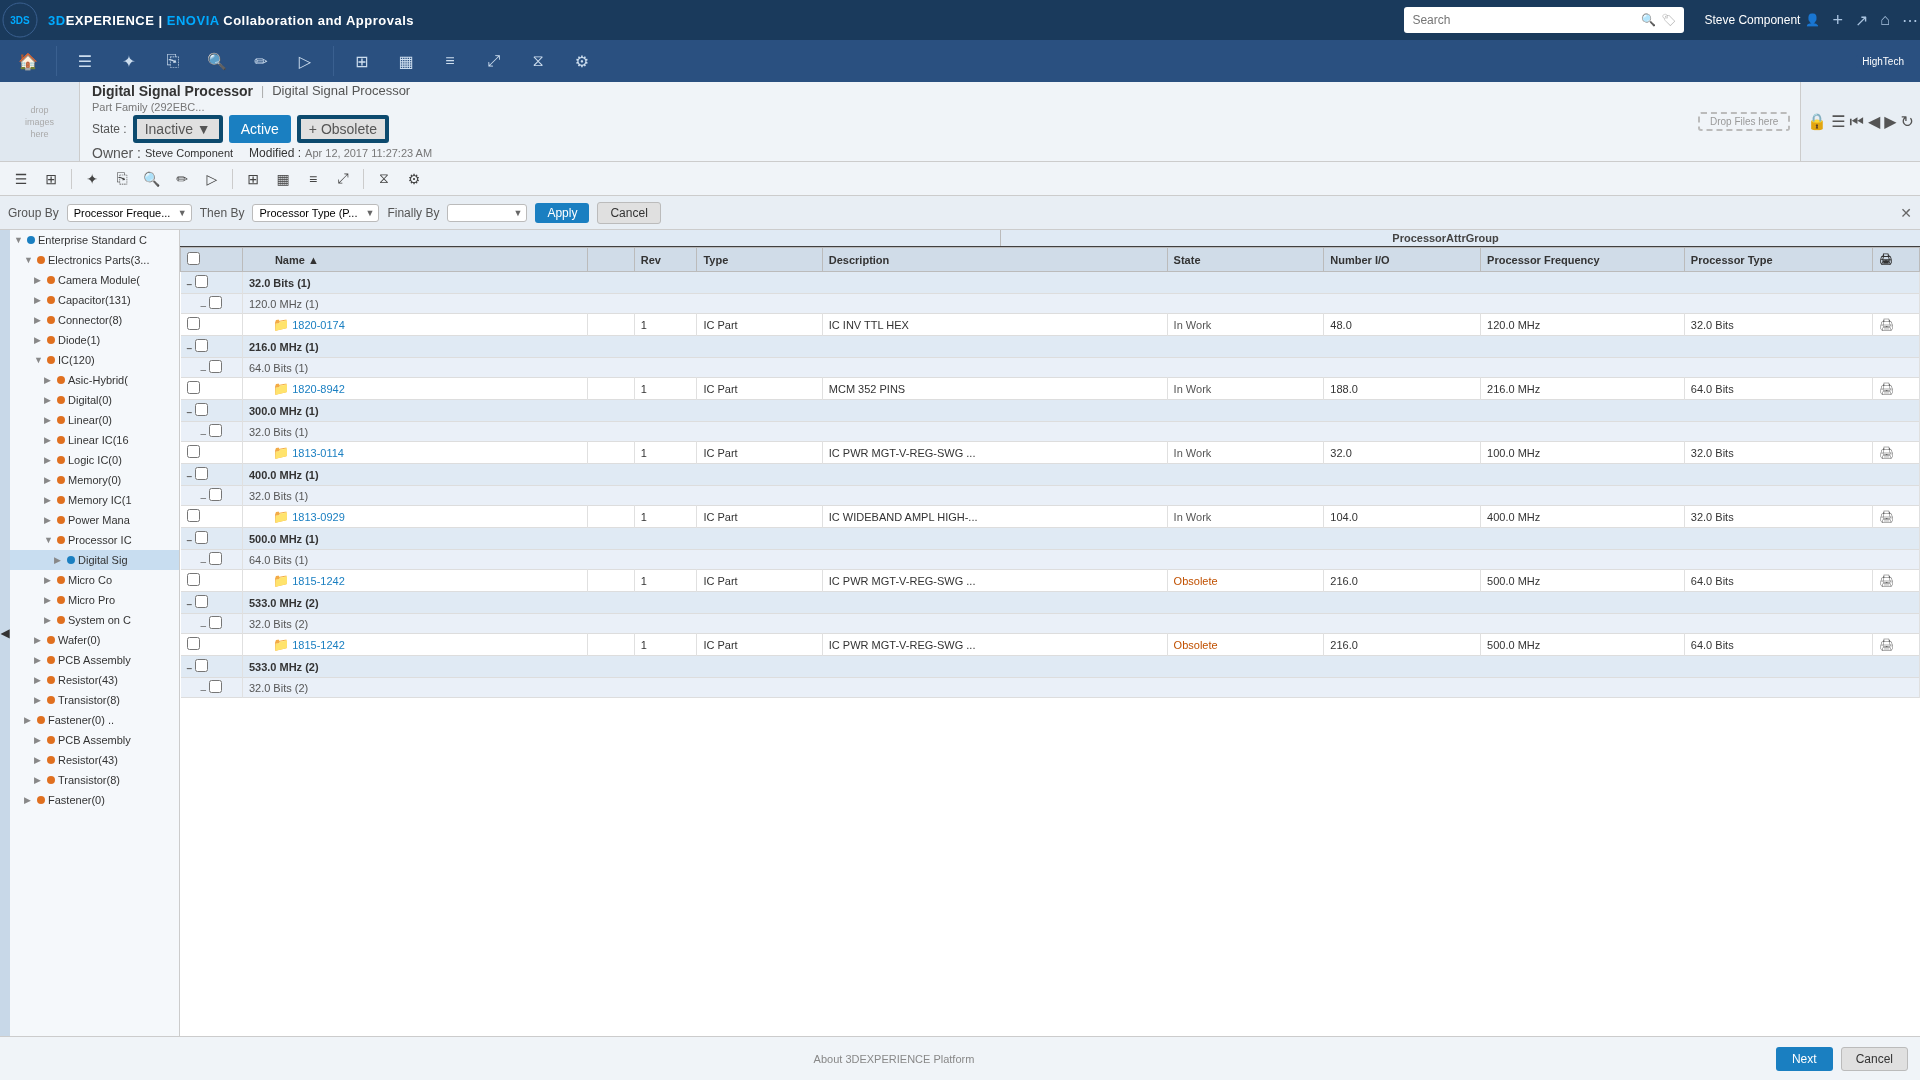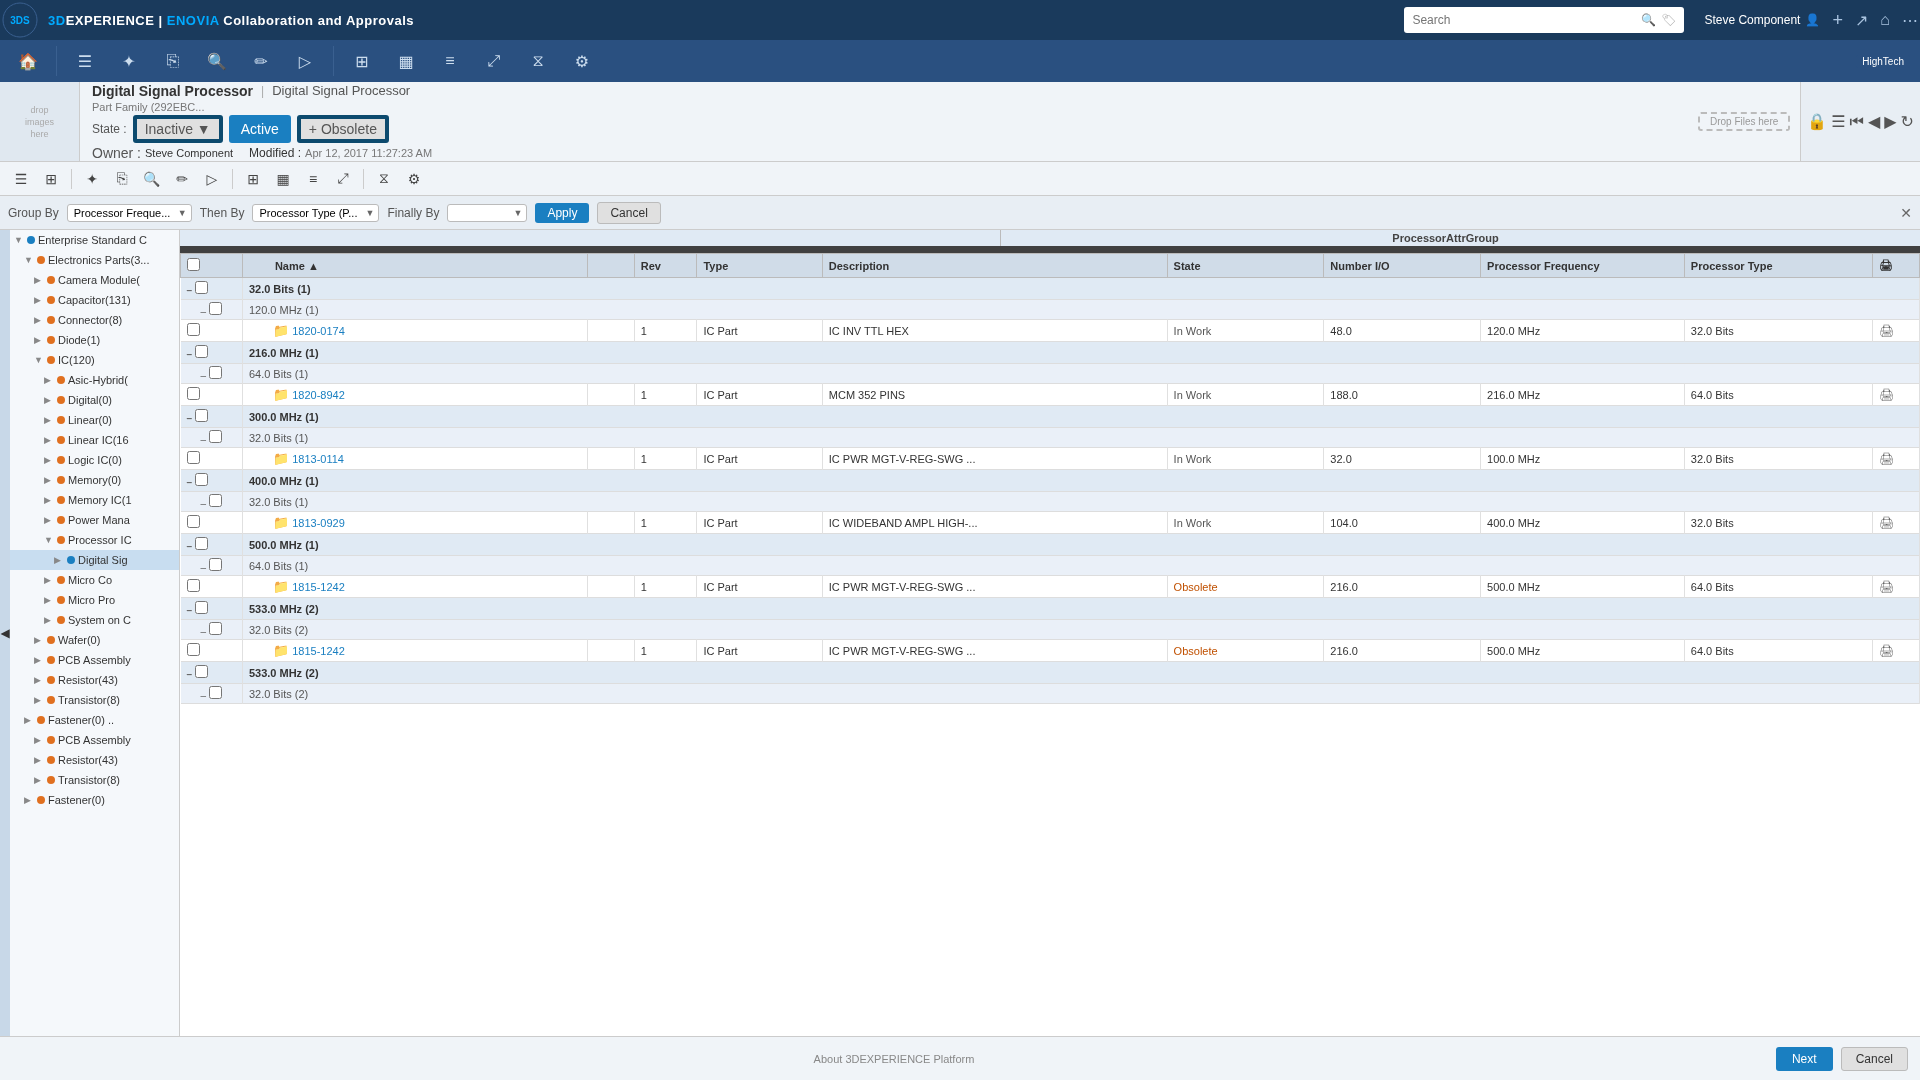--- a/index.html
+++ b/index.html
@@ -452,21 +452,21 @@
     <div class="tree-item indent-1">
       <span class="tree-expand">▶</span>
       <span class="tree-dot orange"></span>
       <span>Fastener(0)</span>
     </div>
   </div>
 
   <div class="right-panel">
     <div class="table-container">
 
-      <div style="display:flex; background:#e0eaf4; border-bottom:7px solid #404040;">
+      <div style="display:flex; background:#e0eaf4; border-bottom:1px solid #404040;">
         <div style="flex:0 0 820px;"></div>
         <div style="flex:1; text-align:center; font-size:11px; padding:2px; font-weight:bold; color:#444; border-left:1px solid #bbb;">ProcessorAttrGroup</div>
         <div style="flex:0 0 30px;"></div>
       </div>
       <table>
         <thead>
           <tr>
             <th style="width:30px;"><input type="checkbox" class="checkbox" style=""></th>
             <th style="width:220px;padding-left:32px;">Name ▲</th>
             <th style="width:30px;"></th>

